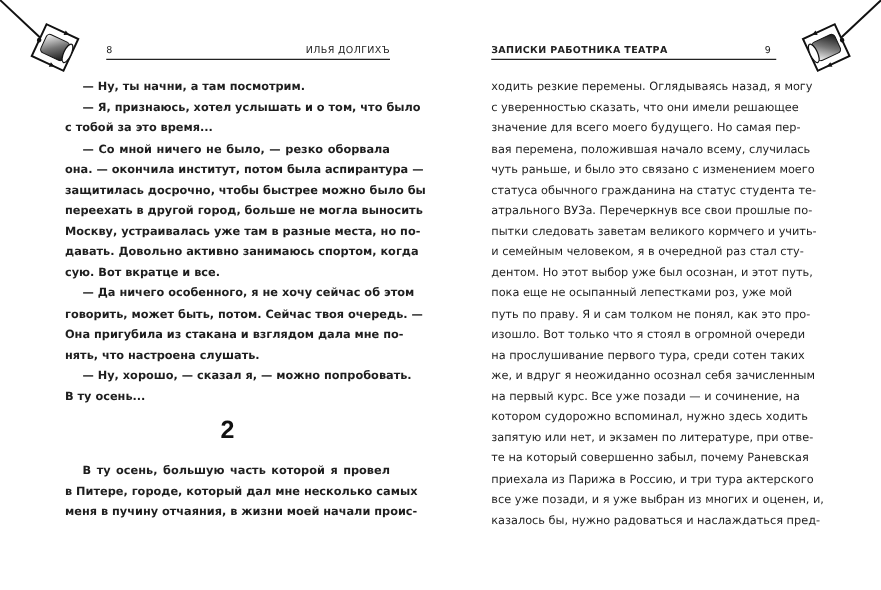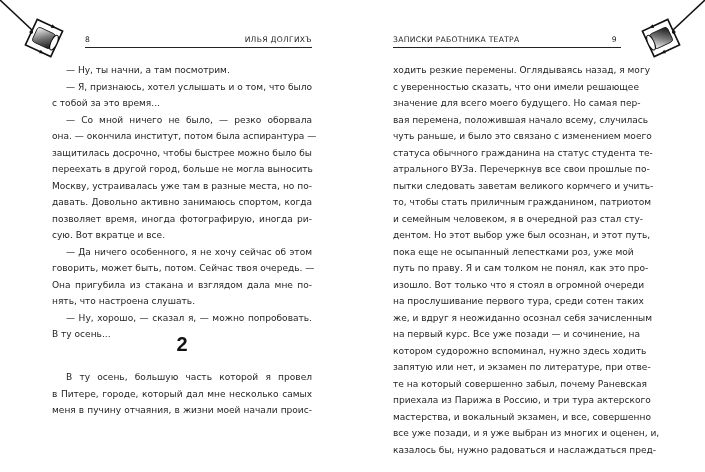--- a/index.html
+++ b/index.html
@@ -11,25 +11,25 @@
   .page-right { left: 352px; width: 353px; }
 
   .header { position: absolute; top: 33px; height: 14px; border-bottom: 1.3px solid #222;
             font-size: 7.6px; letter-spacing: 0.3px; line-height: 12px; color: #222; }
   .page-left .header { left: 85px; width: 227px; }
   .page-right .header { left: 41px; width: 228px; }
   .header .num { position: absolute; top: 1px; }
   .header .title { position: absolute; top: 1px; text-transform: uppercase; }
   .page-left .header .num { left: 0; }
   .page-left .header .title { right: 0; text-align: right; }
-  .page-right .header .title { left: 0; }
+  .page-right .header .title { left: 0; font-weight: bold; }
   .page-right .header .num { right: 4px; }
 
   .text { position: absolute; font-size: 9.05px; line-height: 16.5px; color: #1e1e1e; }
-  .page-left .text { left: 52px; width: 260px; top: 62px; }
+  .page-left .text { left: 52px; width: 260px; top: 62px; font-weight: bold; }
   .page-right .text { left: 41px; width: 228px; top: 62px; }
   .line { display: block; white-space: nowrap; text-align: justify; text-align-last: justify; height: 16.5px; }
   .line.last { text-align-last: left; }
   .line.indent { padding-left: 14px; }
 
   .chapter { position: absolute; left: 52px; width: 260px; top: 333px; text-align: center;
              font-family: "Liberation Sans", sans-serif; font-weight: bold; font-size: 20px; color: #111; }
   .text.chapter-body { top: 369px; }
 
   .spot { position: absolute; top: 0; width: 80px; height: 60px; }
@@ -69,21 +69,20 @@
     <div class="text" id="left-top">
         <span class="line indent last">— Ну, ты начни, а там посмотрим.</span>
         <span class="line indent">— Я, признаюсь, хотел услышать и о том, что было</span>
         <span class="line last">с тобой за это время...</span>
         <span class="line indent">— Со мной ничего не было, — резко оборвала</span>
         <span class="line">она. — окончила институт, потом была аспирантура —</span>
         <span class="line">защитилась досрочно, чтобы быстрее можно было бы</span>
         <span class="line">переехать в другой город, больше не могла выносить</span>
         <span class="line">Москву, устраивалась уже там в разные места, но по-</span>
         <span class="line">давать. Довольно активно занимаюсь спортом, когда</span>
-        <span class="line">позволяет время, иногда фотографирую, иногда ри-</span>
         <span class="line last">сую. Вот вкратце и все.</span>
         <span class="line indent">— Да ничего особенного, я не хочу сейчас об этом</span>
         <span class="line">говорить, может быть, потом. Сейчас твоя очередь. —</span>
         <span class="line">Она пригубила из стакана и взглядом дала мне по-</span>
         <span class="line last">нять, что настроена слушать.</span>
         <span class="line indent">— Ну, хорошо, — сказал я, — можно попробовать.</span>
         <span class="line last">В ту осень...</span>
       </div>
 
     <div class="chapter">2</div>
@@ -103,34 +102,32 @@
 
     <div class="text" id="right-body">
         <span class="line">ходить резкие перемены. Оглядываясь назад, я могу</span>
         <span class="line">с уверенностью сказать, что они имели решающее</span>
         <span class="line">значение для всего моего будущего. Но самая пер-</span>
         <span class="line">вая перемена, положившая начало всему, случилась</span>
         <span class="line">чуть раньше, и было это связано с изменением моего</span>
         <span class="line">статуса обычного гражданина на статус студента те-</span>
         <span class="line">атрального ВУЗа. Перечеркнув все свои прошлые по-</span>
         <span class="line">пытки следовать заветам великого кормчего и учить-</span>
-        <span class="line">то, чтобы стать приличным гражданином, патриотом</span>
         <span class="line">и семейным человеком, я в очередной раз стал сту-</span>
         <span class="line">дентом. Но этот выбор уже был осознан, и этот путь,</span>
         <span class="line">пока еще не осыпанный лепестками роз, уже мой</span>
         <span class="line">путь по праву. Я и сам толком не понял, как это про-</span>
         <span class="line">изошло. Вот только что я стоял в огромной очереди</span>
         <span class="line">на прослушивание первого тура, среди сотен таких</span>
         <span class="line">же, и вдруг я неожиданно осознал себя зачисленным</span>
         <span class="line">на первый курс. Все уже позади — и сочинение, на</span>
         <span class="line">котором судорожно вспоминал, нужно здесь ходить</span>
         <span class="line">запятую или нет, и экзамен по литературе, при отве-</span>
         <span class="line">те на который совершенно забыл, почему Раневская</span>
         <span class="line">приехала из Парижа в Россию, и три тура актерского</span>
-        <span class="line">мастерства, и вокальный экзамен, и все, совершенно</span>
         <span class="line">все уже позади, и я уже выбран из многих и оценен, и,</span>
         <span class="line">казалось бы, нужно радоваться и наслаждаться пред-</span>
       </div>
   </div>
 
   <svg class="spot spot-right" viewBox="0 0 80 60">
     <defs>
       <linearGradient id="gr" x1="1" y1="0" x2="0" y2="1">
         <stop offset="0" stop-color="#111"></stop>
         <stop offset="0.5" stop-color="#777"></stop>

